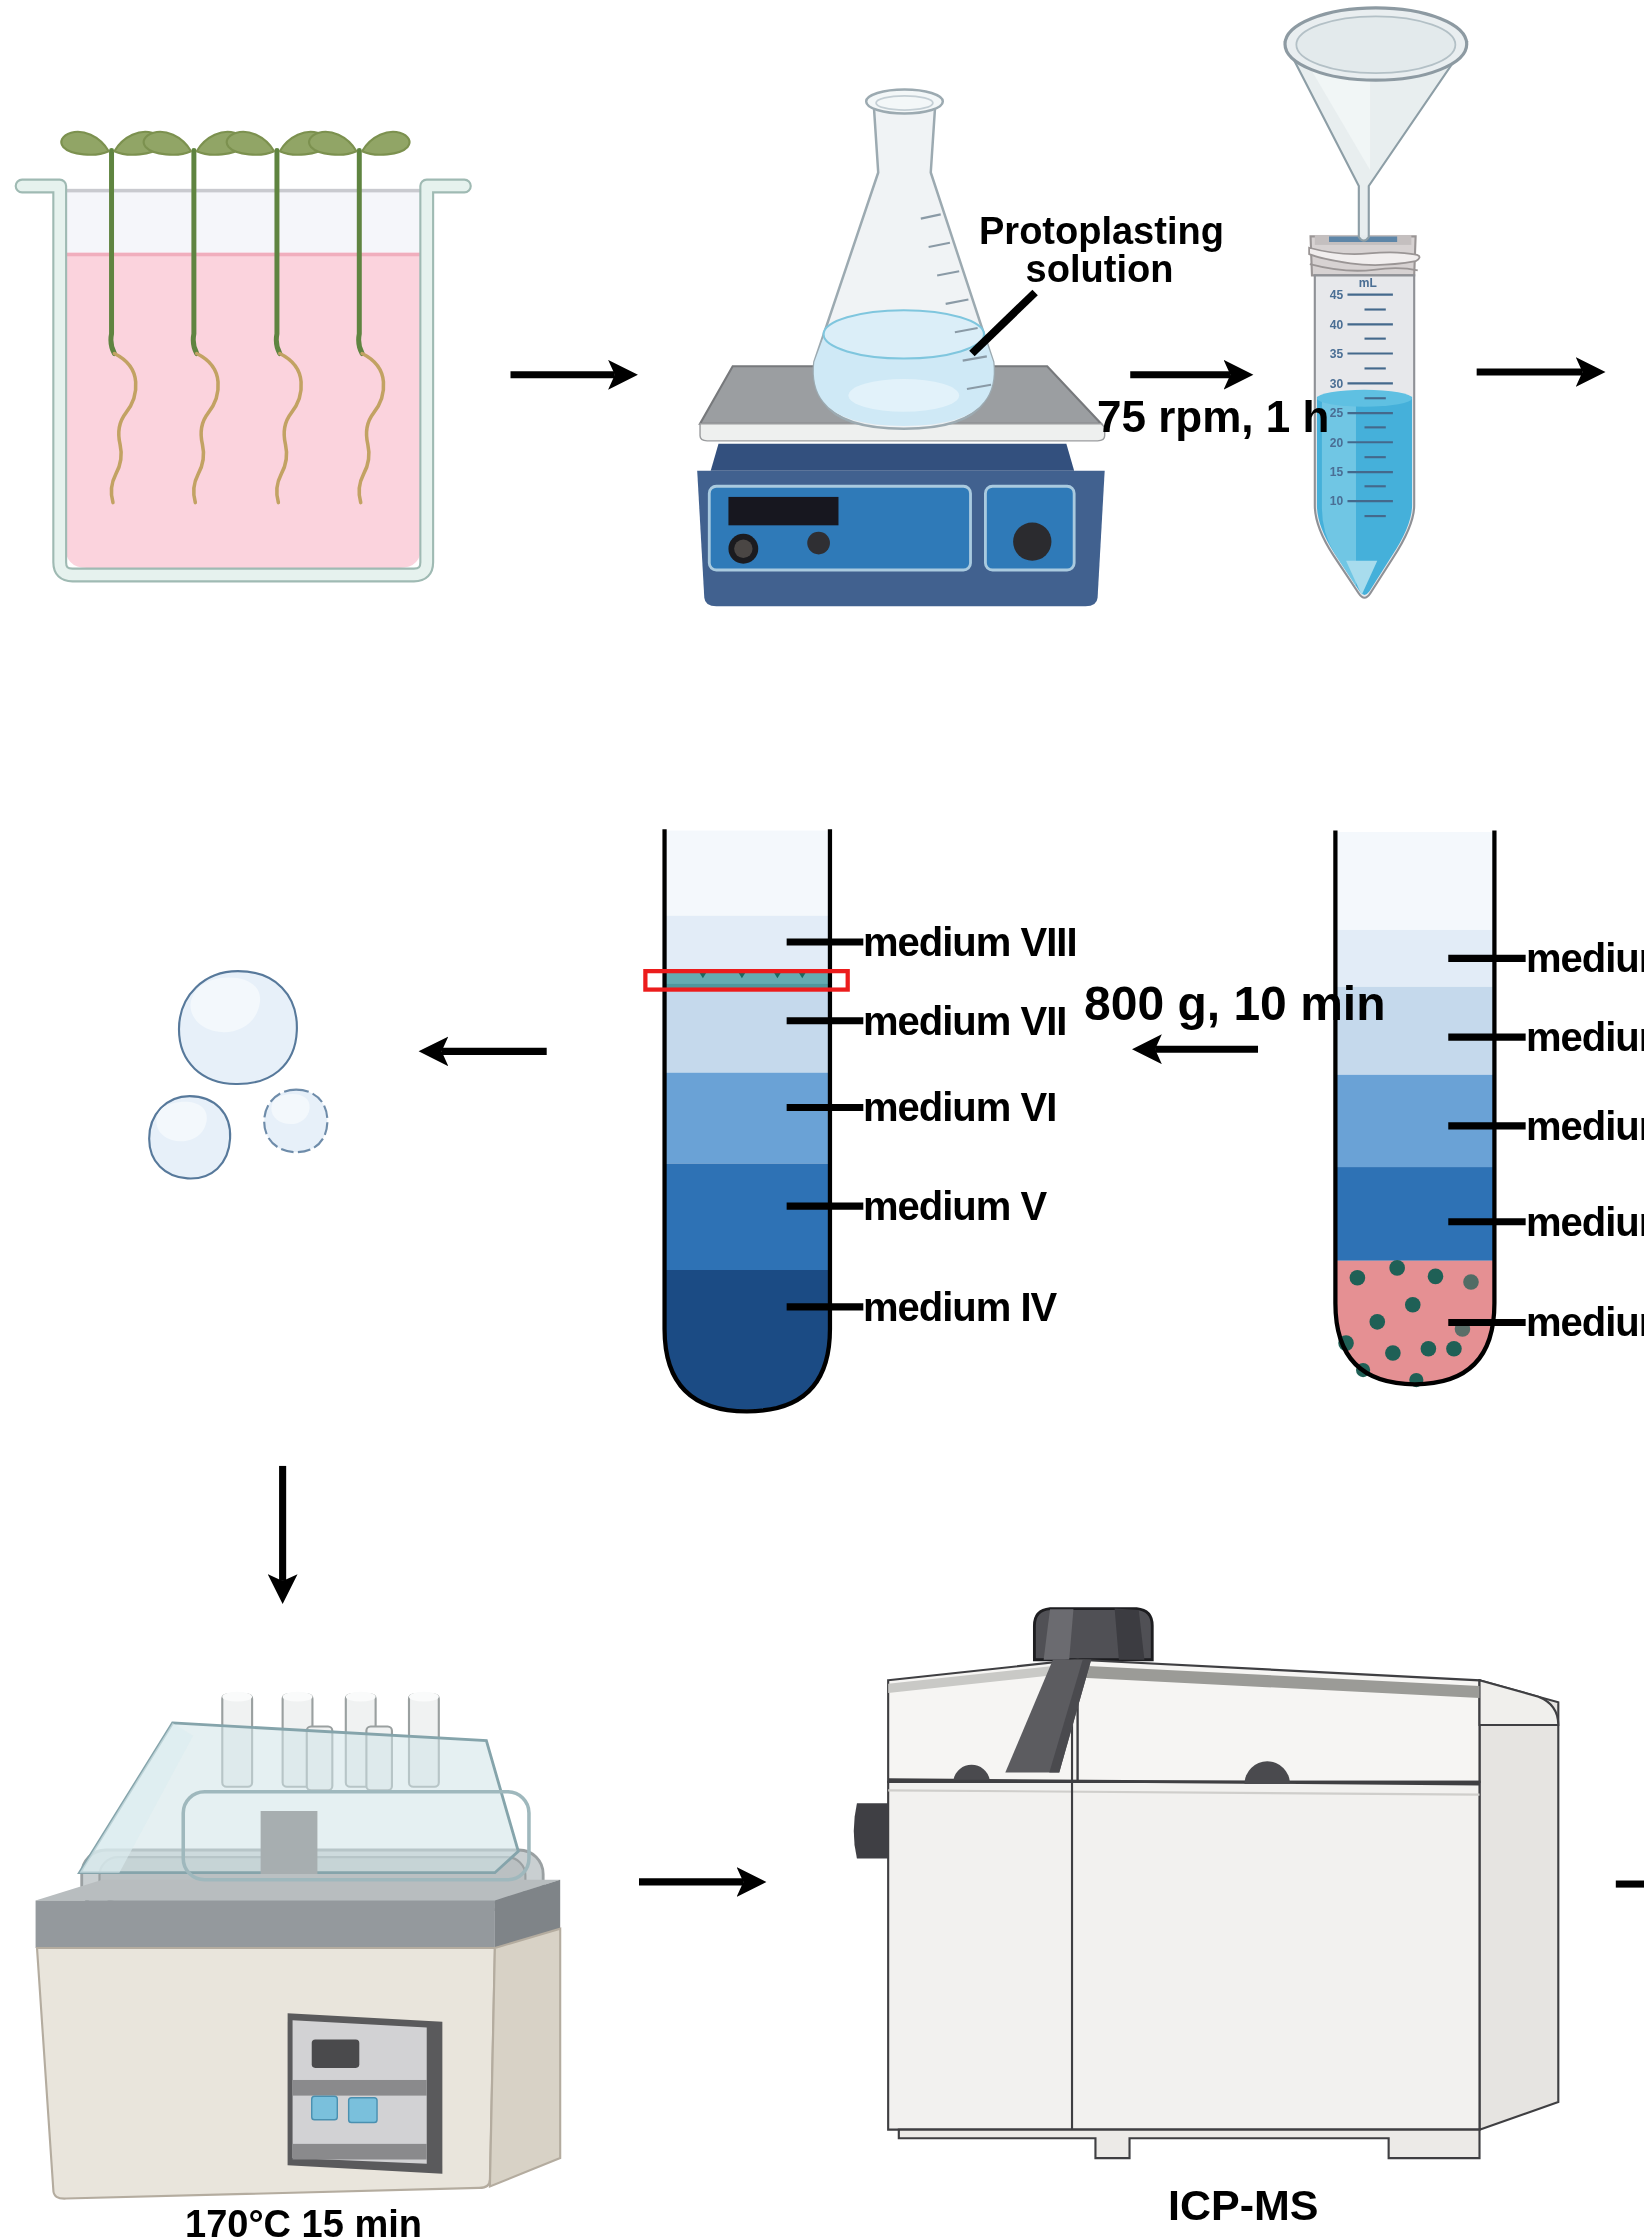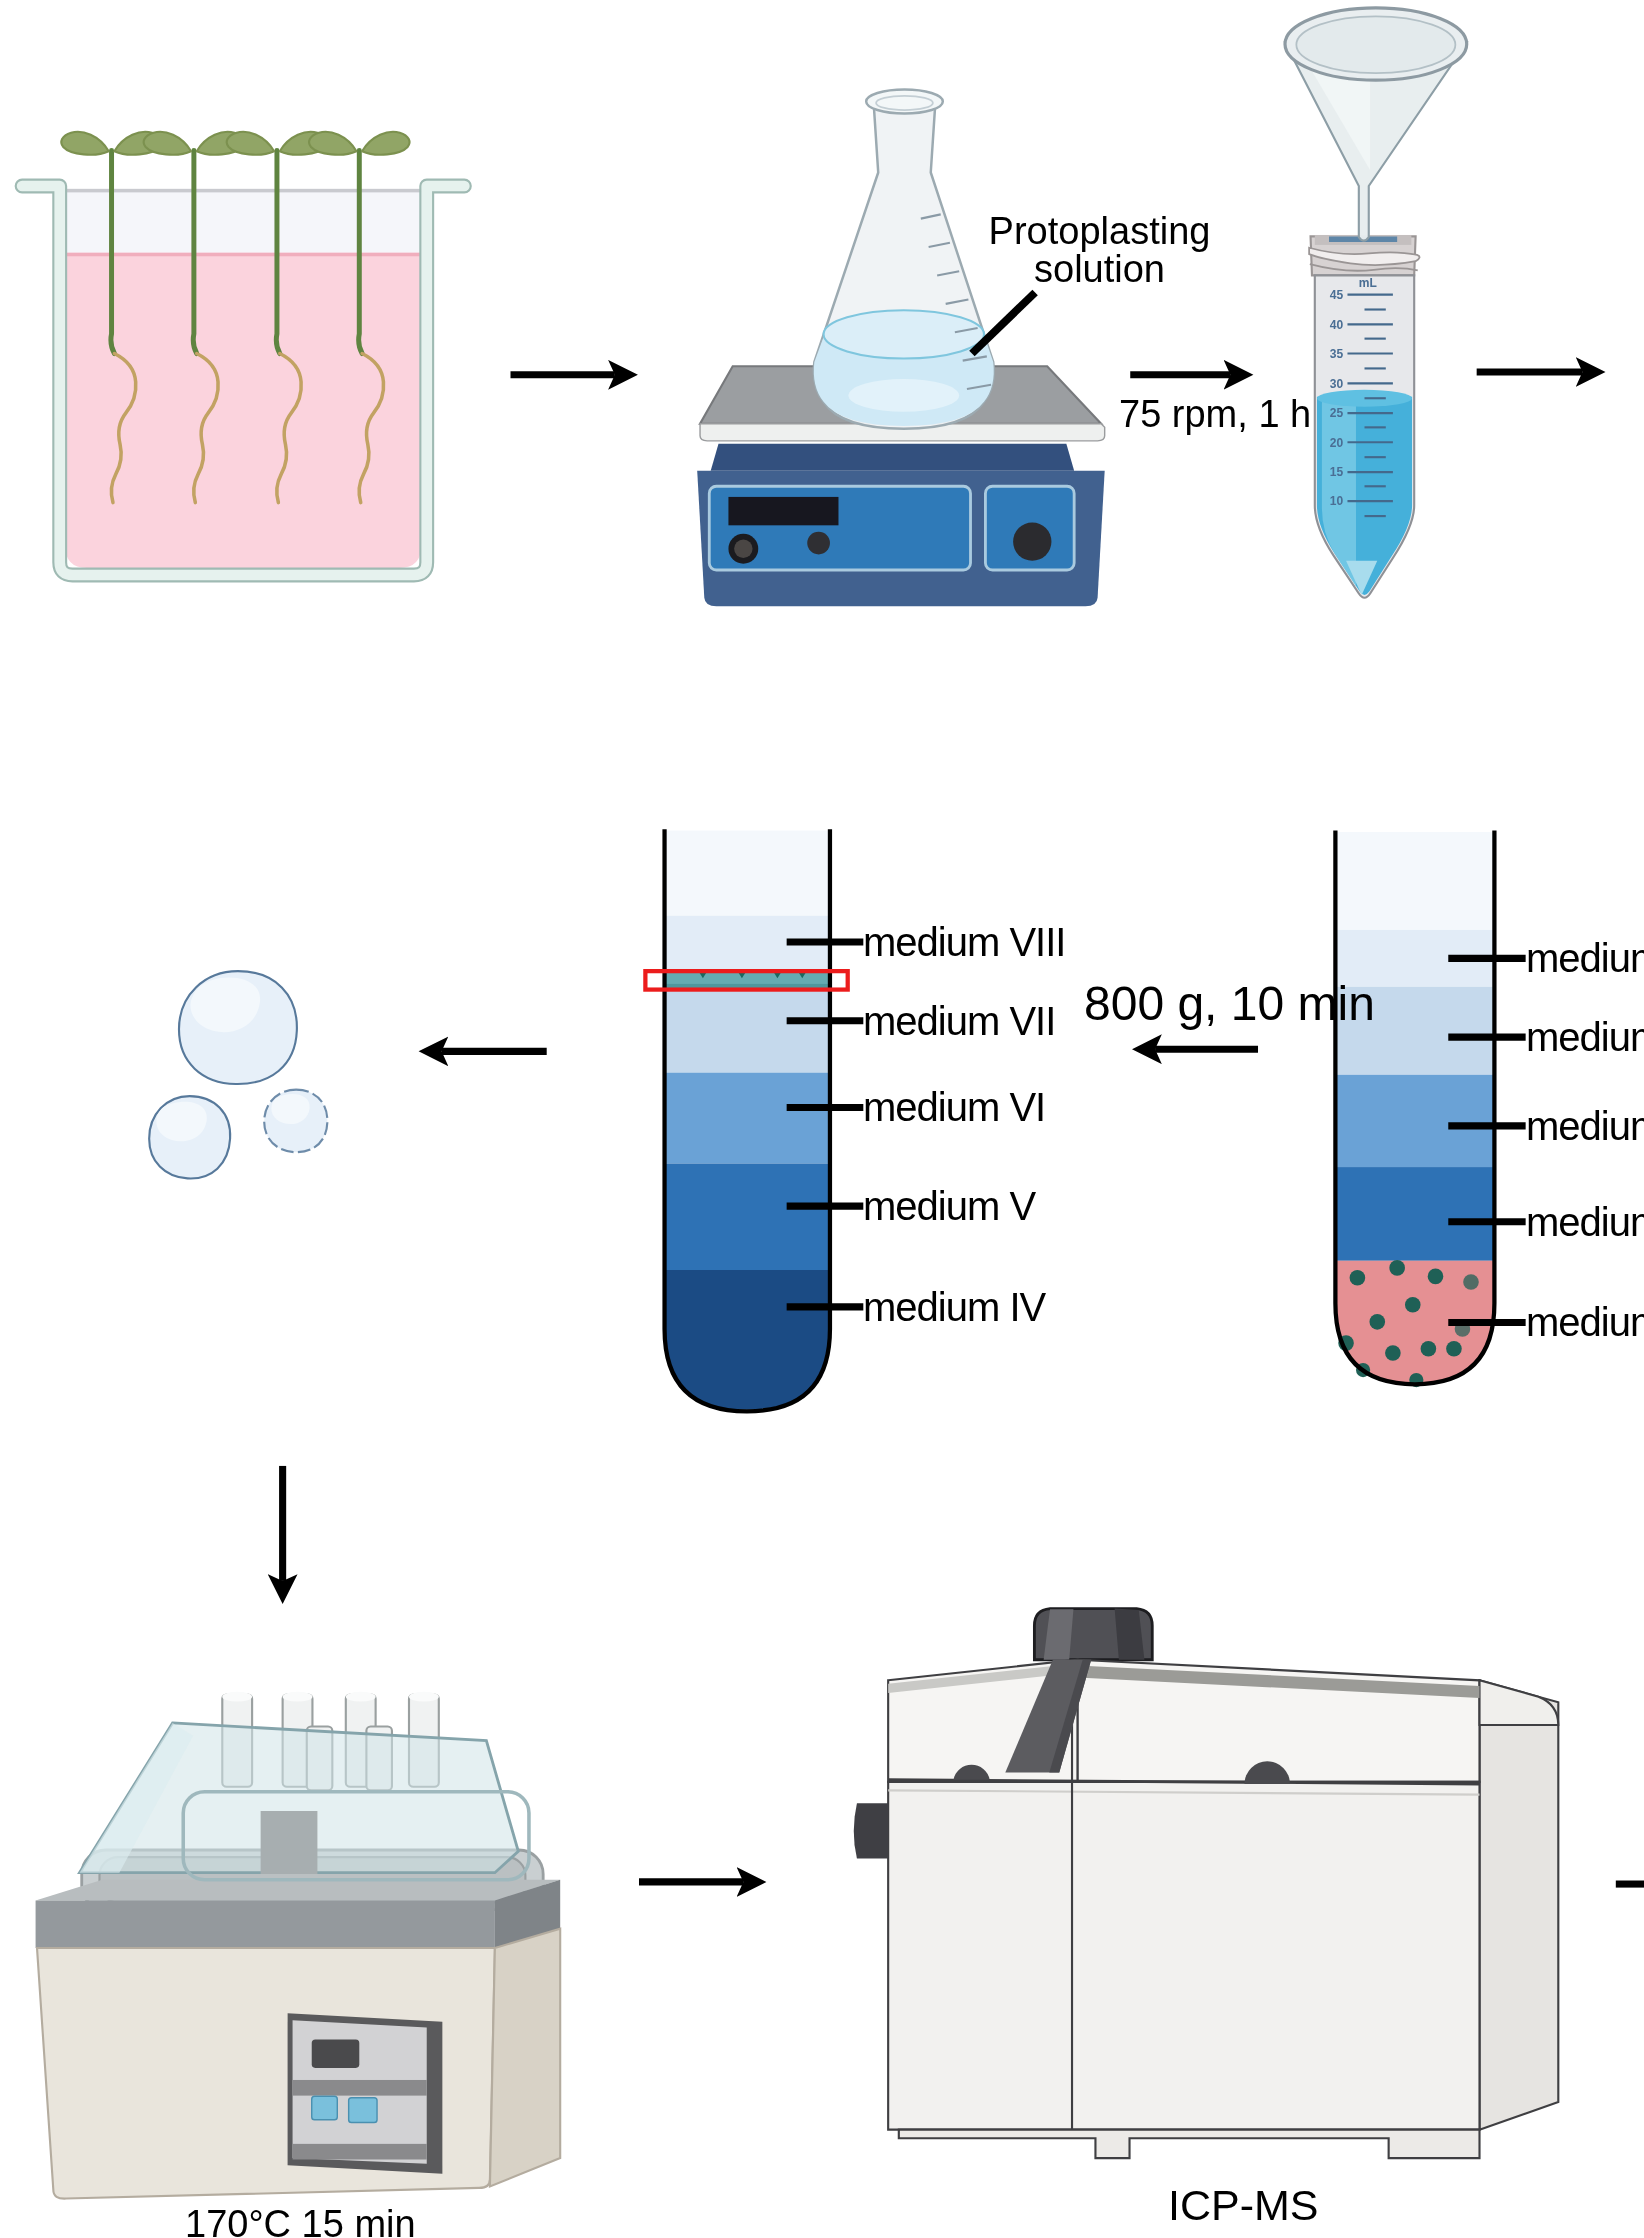--- a/index.html
+++ b/index.html
@@ -1,17 +1,17 @@
 <!DOCTYPE html>
 <html style="font-size:11.4px"><head>
 <meta charset="utf-8">
 <style>
 html,body{margin:0;padding:0;}
 #page{position:relative;width:1645px;height:2239px;background:#ffffff;overflow:hidden;font-family:"Liberation Sans",sans-serif;}
-.t{position:absolute;font-weight:normal;color:#000;white-space:nowrap;line-height:1.0;}
+.t{position:absolute;font-weight:bold;color:#000;white-space:nowrap;line-height:1.0;}
 #art{position:absolute;left:0;top:0;}
 </style>
 </head>
 <body>
 <div id="page">
 <svg id="art" width="1645" height="2239" viewBox="0 0 2317 3154" xmlns="http://www.w3.org/2000/svg">
 <defs>
 <marker id="ah" markerWidth="4.6" markerHeight="4.2" refX="0.95" refY="2.1" orient="auto" markerUnits="strokeWidth">
   <path d="M0,0 L4.2,2.1 L0,4.2 L0.95,2.1 Z" fill="#000"></path>
 </marker>
@@ -303,21 +303,21 @@
   <path d="M1343,2507 A26,26 0 0 1 1394,2507 Z" fill="#4a4a4e"></path>
   <path d="M1753,2513 A32,32 0 0 1 1817,2513 Z" fill="#4a4a4e"></path>
 
   <path d="M1207,2540 L1251,2540 L1251,2618 L1207,2618 Q1198,2580 1207,2540 Z" fill="#3f3f44"></path>
 
   <path d="M1266,3000 L2084,3000 L2084,3040 L1956,3040 L1956,3012 L1591,3012 L1591,3040 L1543,3040 L1543,3012 L1266,3012 Z" fill="#eceae7" stroke="#3f3f42" stroke-width="3"></path>
 </g>
 </svg>
 
 <div class="t" style="left:979px;top:212px;width:241px;font-size:38px;text-align:center;">Protoplasting<br>solution</div>
-<div class="t" style="left:1097px;top:395px;font-size:38px;margin-left:22px;">75 rpm, 1 h</div>
+<div class="t" style="left:1097px;top:395px;font-size:44px;">75 rpm, 1 h</div>
 <div class="t" style="left:863px;top:922px;font-size:40px;letter-spacing:-1px;">medium VIII</div>
 <div class="t" style="left:863px;top:1001px;font-size:40px;letter-spacing:-1px;">medium VII</div>
 <div class="t" style="left:863px;top:1087px;font-size:40px;letter-spacing:-1px;">medium VI</div>
 <div class="t" style="left:863px;top:1186px;font-size:40px;letter-spacing:-1px;">medium V</div>
 <div class="t" style="left:863px;top:1287px;font-size:40px;letter-spacing:-1px;">medium IV</div>
 <div class="t" style="left:1084px;top:980px;font-size:48px;">800 g, 10 min</div>
 <div class="t" style="left:1526px;top:938px;font-size:40px;letter-spacing:-1px;">medium VIII</div>
 <div class="t" style="left:1526px;top:1017px;font-size:40px;letter-spacing:-1px;">medium VII</div>
 <div class="t" style="left:1526px;top:1106px;font-size:40px;letter-spacing:-1px;">medium VI</div>
 <div class="t" style="left:1526px;top:1202px;font-size:40px;letter-spacing:-1px;">medium V</div>

